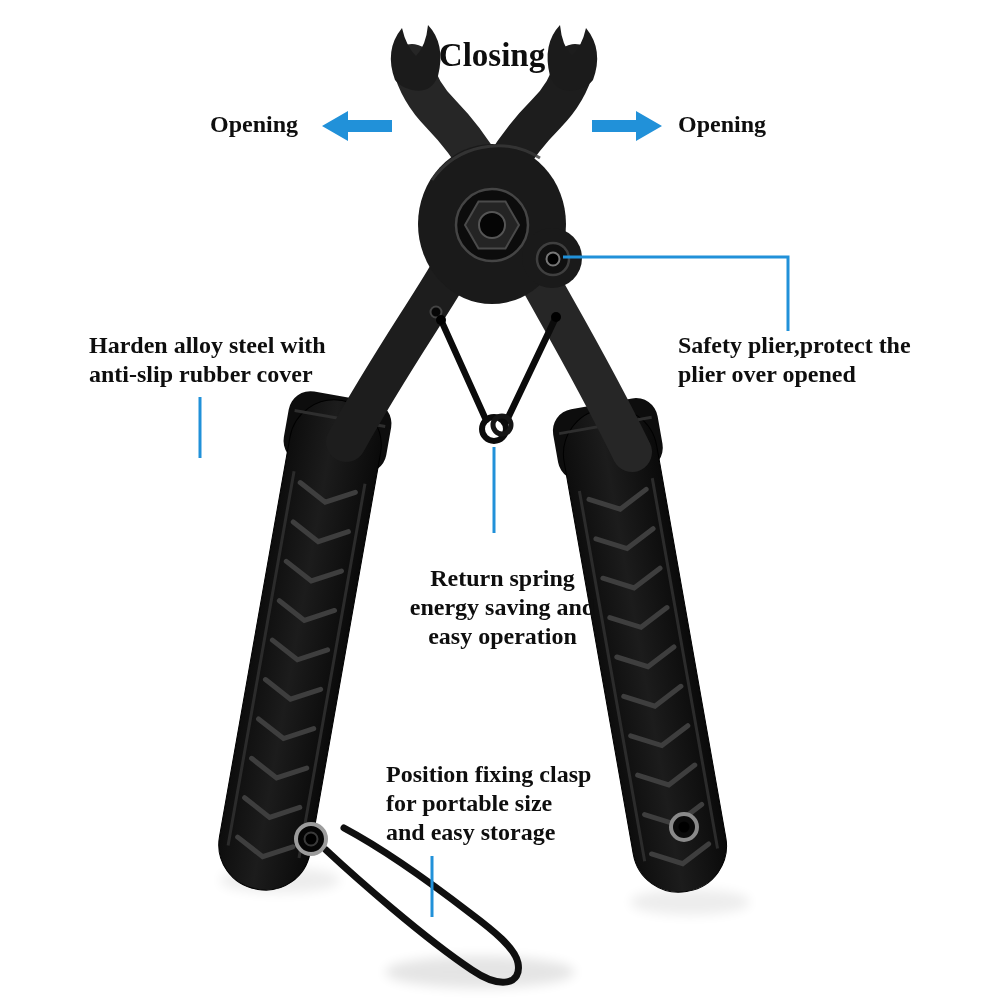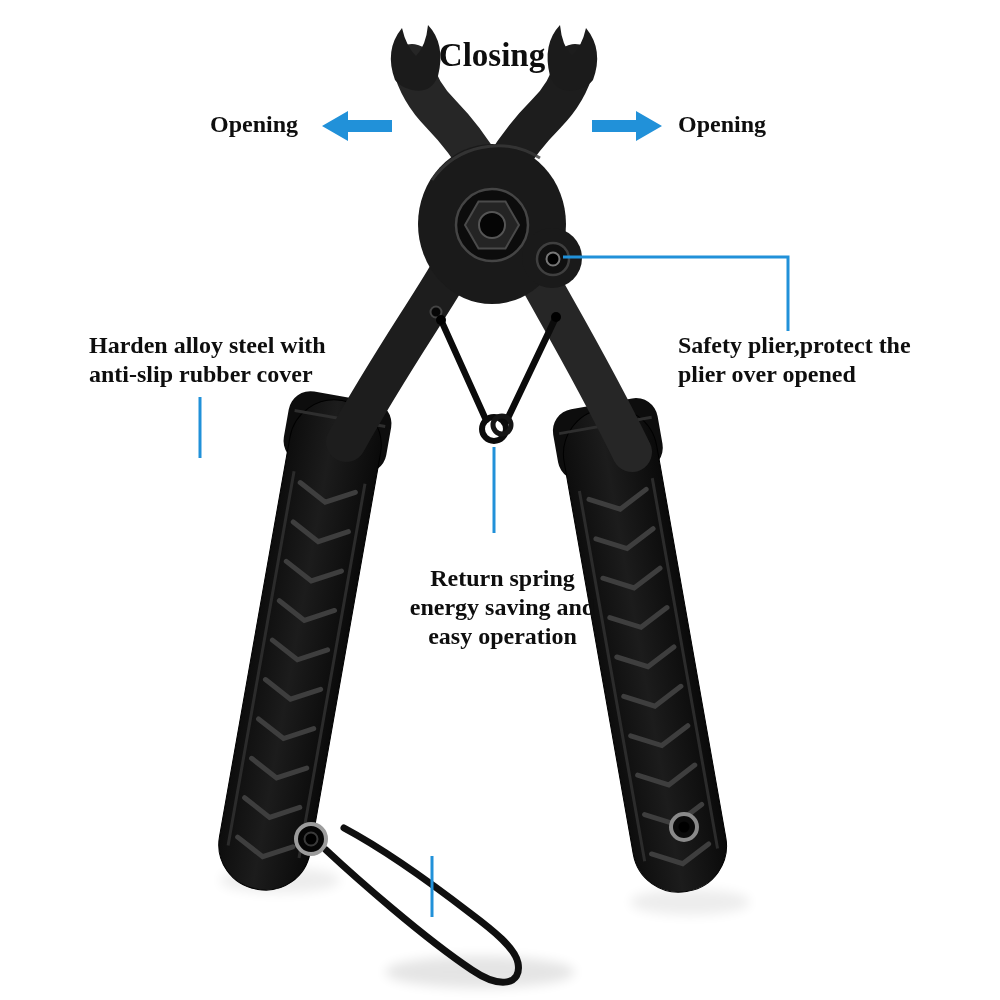--- a/index.html
+++ b/index.html
@@ -119,14 +119,17 @@
   <div class="label" style="left:66px;top:331px;width:300px;margin-left:23px;">Harden alloy steel with
 anti-slip rubber cover</div>
 
   <div class="label" style="left:678px;top:331px;width:300px;">Safety plier,protect the
 plier over opened</div>
 
   <div class="label center" style="left:390px;top:536px;width:225px;margin-top:28px;">Return spring
 energy saving and
 easy operation</div>
 
+  <div class="label" style="left:386px;top:760px;width:245px;">Position fixing clasp
+for portable size
+and easy storage</div>
 
 </div>
 
 </body></html>

